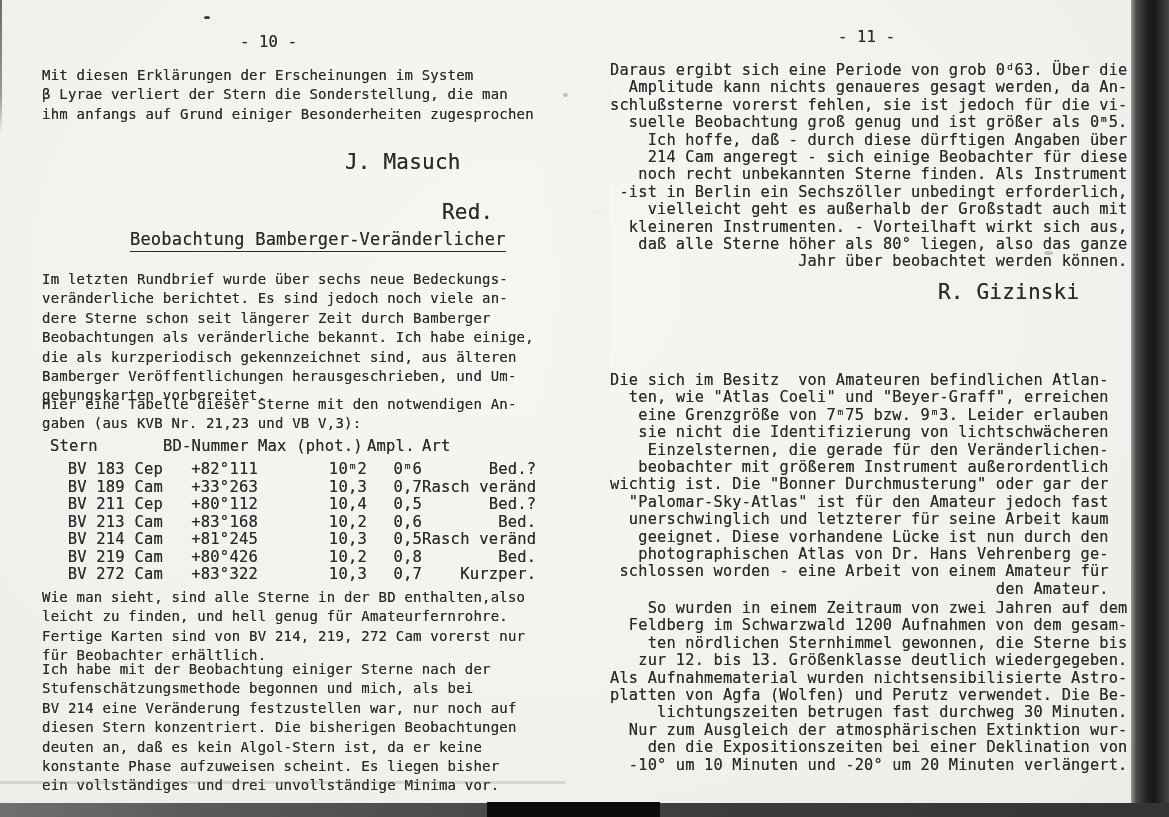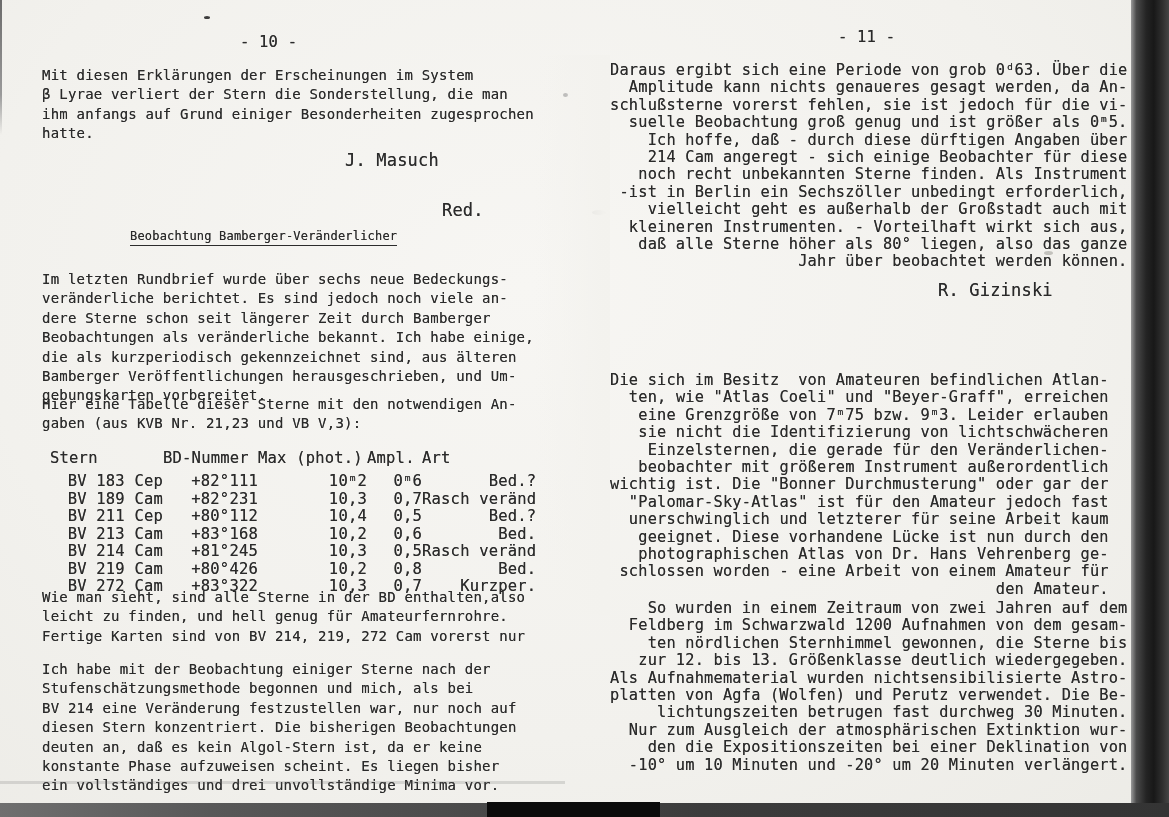--- a/index.html
+++ b/index.html
@@ -22,32 +22,32 @@
 
   .page-left  .txt { font-size:14px; line-height:19.4px;margin-left:7px; }
   .page-right .txt { font-size:15.3px; line-height:17.4px; }
 
   .scan .txt, .scan .cell, .scan .pageno, .scan .heading, .scan .sig {
     text-shadow:0 0 0.6px rgba(35,35,35,0.65);
     letter-spacing:0.2px;
   }
 
   .pageno  { font-size:15.5px; }
-  .heading { font-size:12px; border-bottom:1.6px solid #2c2c2c; padding-bottom:2px; }
-  .sig     { font-size:17px; }
+  .heading { font-size:17px; border-bottom:1.6px solid #2c2c2c; padding-bottom:2px; }
+  .sig     { font-size:21px; }
 
   .thead, .trow {
     display:grid;
     grid-template-columns:113px 95px 109px 55px auto;
     font-size:15.5px;
     line-height:17.5px;
   }
   .tbody .trow { height:17.5px;text-align:right; }
   .trow .c3 { padding-left:9px; }
-  .cell { white-space:pre;margin-top:12px; }
+  .cell { white-space:pre; }
 
   
   .gutter-fade {
     position:absolute; left:535px; top:55px; width:75px; height:560px;
     background:linear-gradient(to right, rgba(243,242,238,0) 0%, rgba(243,242,238,0.55) 55%, rgba(243,242,238,0.97) 92%);
     z-index:5; pointer-events:none;
   }
   .band-right {
     position:absolute; top:0; left:1131px; width:38px; height:817px;
     background:linear-gradient(to right,#9a9a9a 0%, #4a4a4a 14%, #242424 40%, #181818 60%, #2e2e2e 82%, #454545 100%);
@@ -77,21 +77,21 @@
   .speck-d { left:1044px;top:251px; width:9px;  height:4px; background:#c3c2bd; }
 </style>
 </head>
 <body>
 
 <div class="scan">
 
   <div class="page page-left">
     <div class="block pageno" style="top:33px; left:205px">- 10 -</div>
 
-    <div class="block txt" style="top:66px"><div class="line">Mit diesen Erklärungen der Erscheinungen im System</div><div class="line">β Lyrae verliert der Stern die Sonderstellung, die man</div><div class="line">ihm anfangs auf Grund einiger Besonderheiten zugesprochen</div><div class="line">hatte.</div></div>
+    <div class="block txt" style="top:66px"><div class="line">Mit diesen Erklärungen der Erscheinungen im System</div><div class="line">β Lyrae verliert der Stern die Sonderstellung, die man</div><div class="line">ihm anfangs auf Grund einiger Besonderheiten zugesprochen</div></div>
 
     <div class="block sig" style="top:150px; left:310px">J. Masuch</div>
 
 
     <div class="block sig" style="top:200px; left:407px">Red.</div>
 
     <div class="block heading" style="top:229px; left:95px">Beobachtung Bamberger-Veränderlicher</div>
 
     <div class="block txt" style="top:270px"><div class="line">Im letzten Rundbrief wurde über sechs neue Bedeckungs-</div><div class="line">veränderliche berichtet. Es sind jedoch noch viele an-</div><div class="line">dere Sterne schon seit längerer Zeit durch Bamberger</div><div class="line">Beobachtungen als veränderliche bekannt. Ich habe einige,</div><div class="line">die als kurzperiodisch gekennzeichnet sind, aus älteren</div><div class="line">Bamberger Veröffentlichungen herausgeschrieben, und Um-</div><div class="line">gebungskarten vorbereitet.</div></div>
 
@@ -100,21 +100,21 @@
     <div class="block thead" style="top:438px; left:15px"><span class="cell">Stern</span><span class="cell">BD-Nummer</span><span class="cell">Max (phot.)</span><span class="cell">Ampl.</span><span class="cell">Art</span></div>
 
     <div class="block tbody" style="top:461px; left:15px"><div class="trow">
         <span class="cell c1">BV 183 Cep</span>
         <span class="cell c2">+82°111</span>
         <span class="cell c3">10ᵐ2</span>
         <span class="cell c4">0ᵐ6</span>
         <span class="cell c5">Bed.?</span>
       </div><div class="trow">
         <span class="cell c1">BV 189 Cam</span>
-        <span class="cell c2">+82°231</span>
+        <span class="cell c2">+33°263</span>
         <span class="cell c3">10,3</span>
         <span class="cell c4">0,7</span>
         <span class="cell c5">Rasch veränd</span>
       </div><div class="trow">
         <span class="cell c1">BV 211 Cep</span>
         <span class="cell c2">+80°112</span>
         <span class="cell c3">10,4</span>
         <span class="cell c4">0,5</span>
         <span class="cell c5">Bed.?</span>
       </div><div class="trow">
@@ -136,21 +136,21 @@
         <span class="cell c4">0,8</span>
         <span class="cell c5">Bed.</span>
       </div><div class="trow">
         <span class="cell c1">BV 272 Cam</span>
         <span class="cell c2">+83°322</span>
         <span class="cell c3">10,3</span>
         <span class="cell c4">0,7</span>
         <span class="cell c5">Kurzper.</span>
       </div></div>
 
-    <div class="block txt" style="top:588px"><div class="line">Wie man sieht, sind alle Sterne in der BD enthalten,also</div><div class="line">leicht zu finden, und hell genug für Amateurfernrohre.</div><div class="line">Fertige Karten sind von BV 214, 219, 272 Cam vorerst nur</div></div>
+    <div class="block txt" style="top:588px"><div class="line">Wie man sieht, sind alle Sterne in der BD enthalten,also</div><div class="line">leicht zu finden, und hell genug für Amateurfernrohre.</div><div class="line">Fertige Karten sind von BV 214, 219, 272 Cam vorerst nur</div><div class="line">für Beobachter erhältlich.</div></div>
 
     <div class="block txt" style="top:660px"><div class="line">Ich habe mit der Beobachtung einiger Sterne nach der</div><div class="line">Stufenschätzungsmethode begonnen und mich, als bei</div><div class="line">BV 214 eine Veränderung festzustellen war, nur noch auf</div><div class="line">diesen Stern konzentriert. Die bisherigen Beobachtungen</div><div class="line">deuten an, daß es kein Algol-Stern ist, da er keine</div><div class="line">konstante Phase aufzuweisen scheint. Es liegen bisher</div><div class="line">ein vollständiges und drei unvollständige Minima vor.</div></div>
   </div>
 
   <div class="page page-right">
     <div class="block pageno" style="top:28px; left:228px">- 11 -</div>
 
     <div class="block txt" style="top:62px"><div class="line">Daraus ergibt sich eine Periode von grob 0ᵈ63. Über die</div><div class="line">Amplitude kann nichts genaueres gesagt werden, da An-</div><div class="line">schlußsterne vorerst fehlen, sie ist jedoch für die vi-</div><div class="line">suelle Beobachtung groß genug und ist größer als 0ᵐ5.</div><div class="line">Ich hoffe, daß - durch diese dürftigen Angaben über</div><div class="line">214 Cam angeregt - sich einige Beobachter für diese</div><div class="line">noch recht unbekannten Sterne finden. Als Instrument</div><div class="line">-ist in Berlin ein Sechszöller unbedingt erforderlich,</div><div class="line">vielleicht geht es außerhalb der Großstadt auch mit</div><div class="line">kleineren Instrumenten. - Vorteilhaft wirkt sich aus,</div><div class="line">daß alle Sterne höher als 80° liegen, also das ganze</div><div class="line">Jahr über beobachtet werden können.</div></div>
 
     <div class="block sig" style="top:280px; left:328px">R. Gizinski</div>

